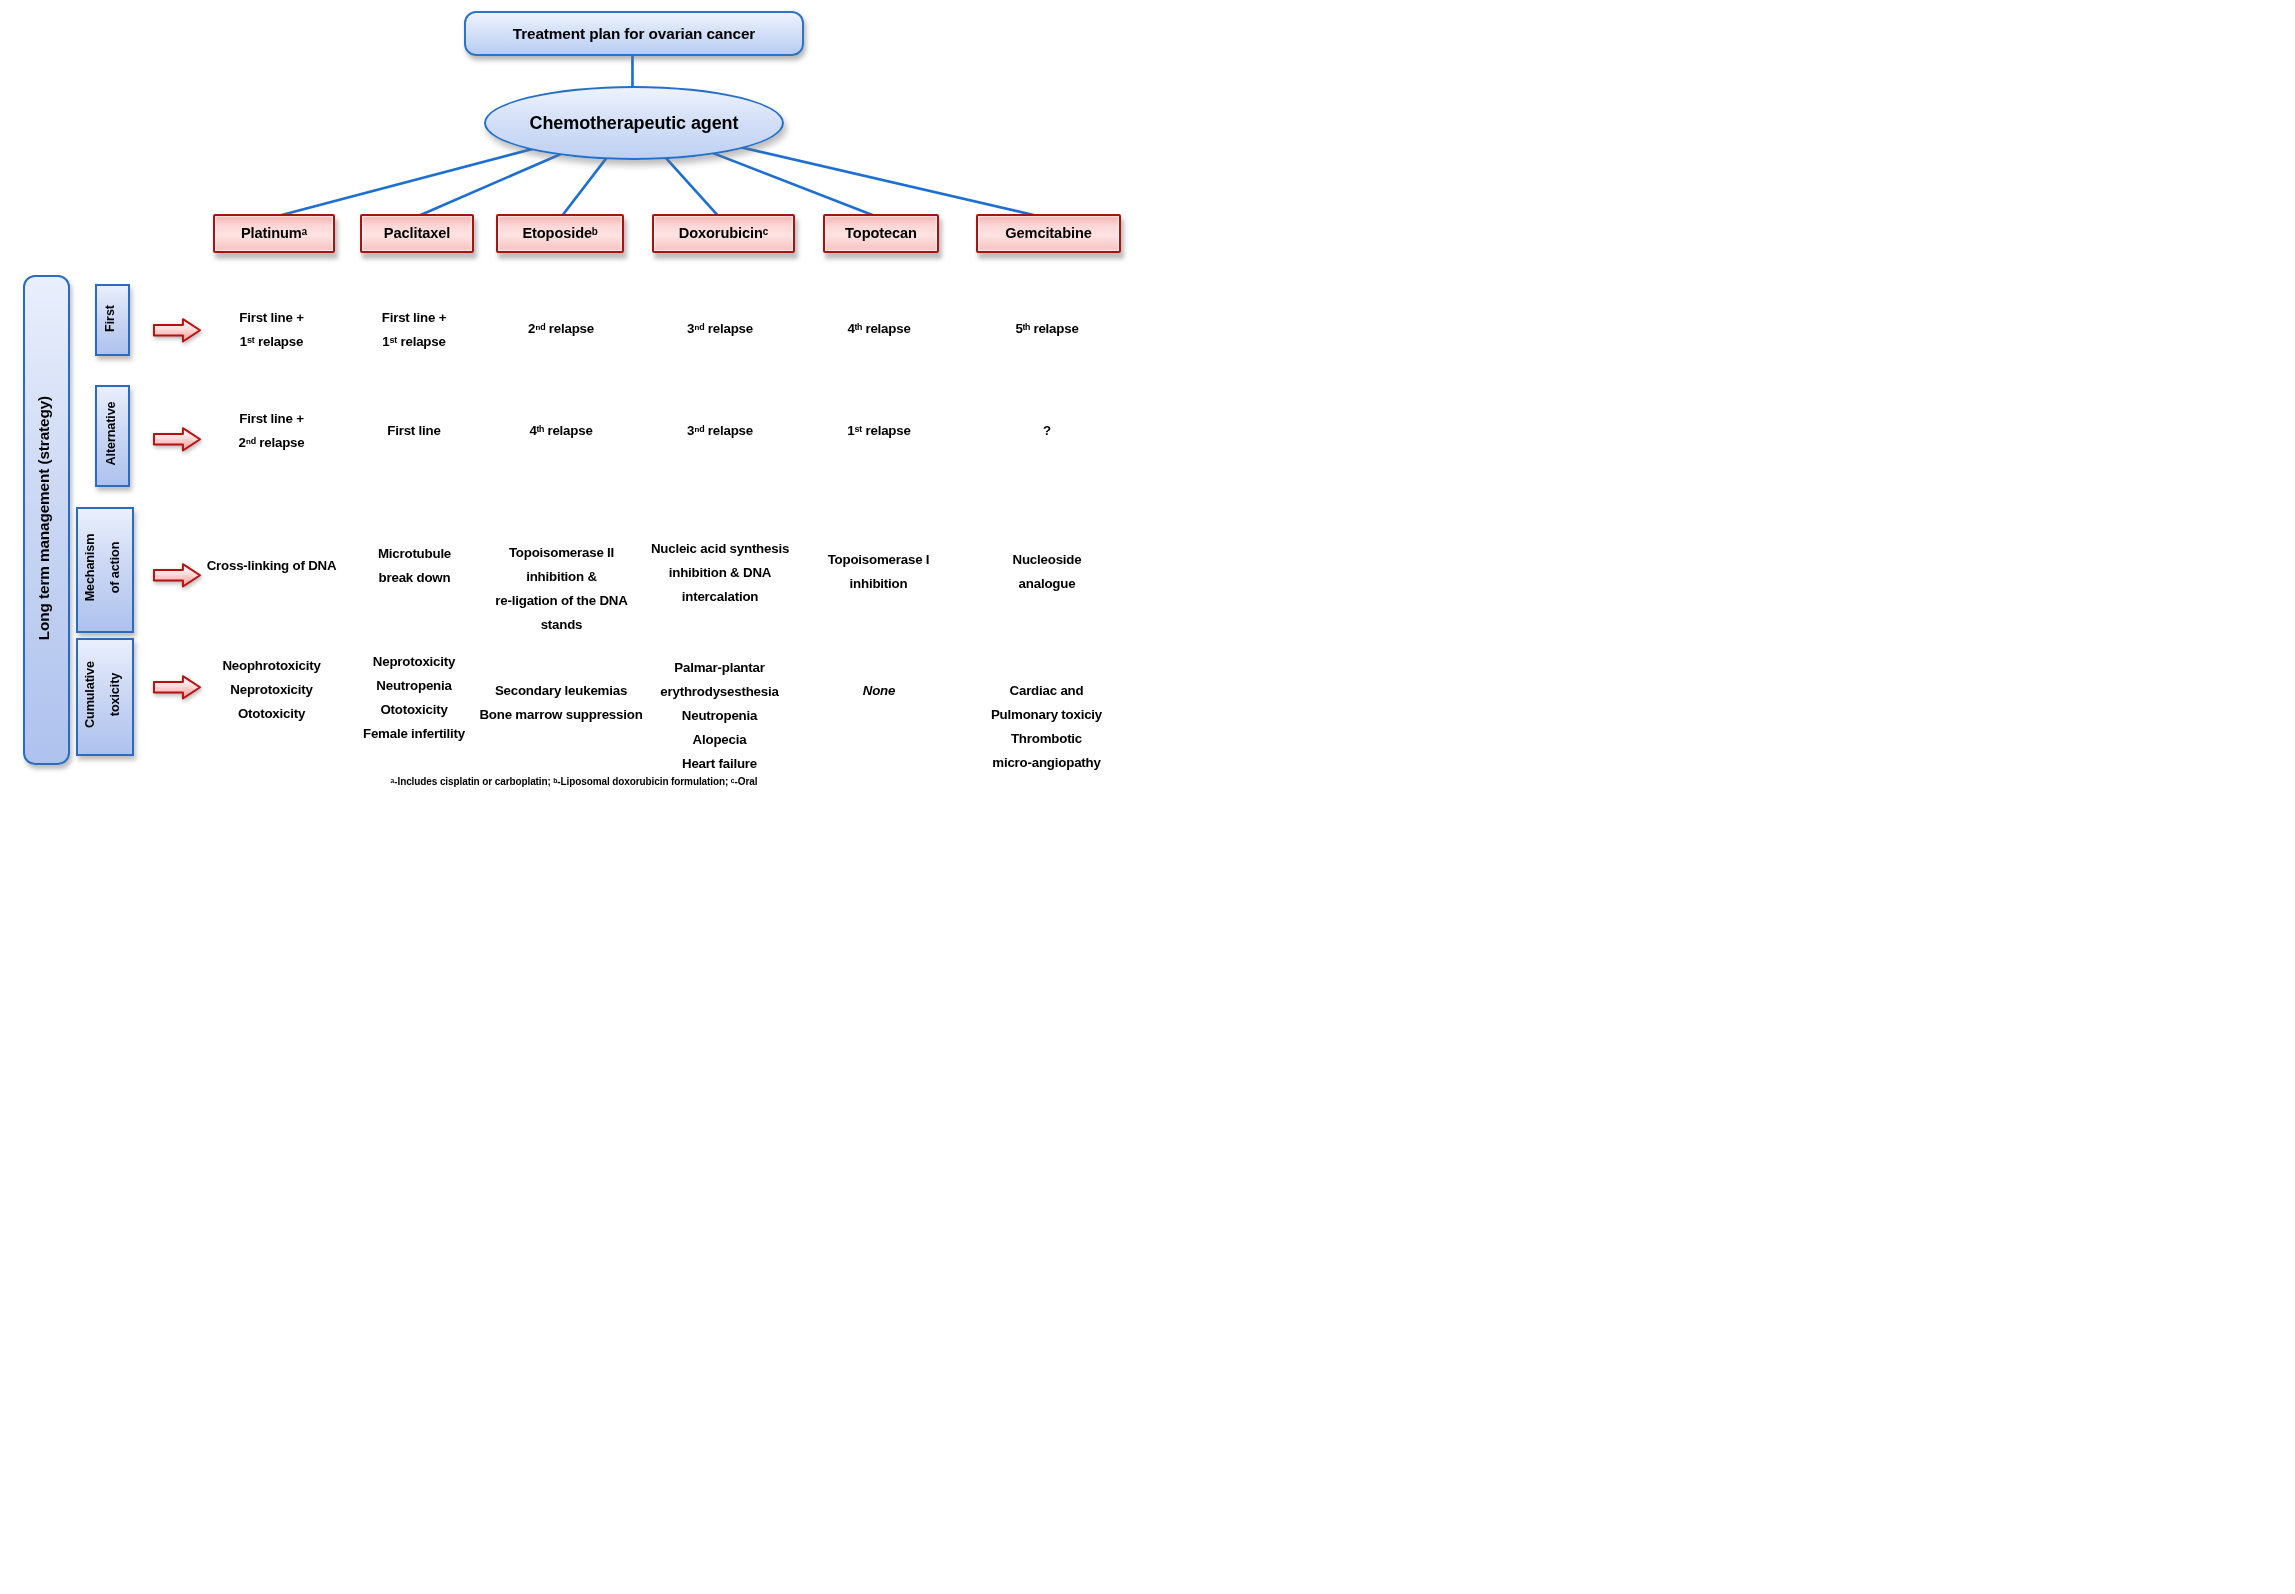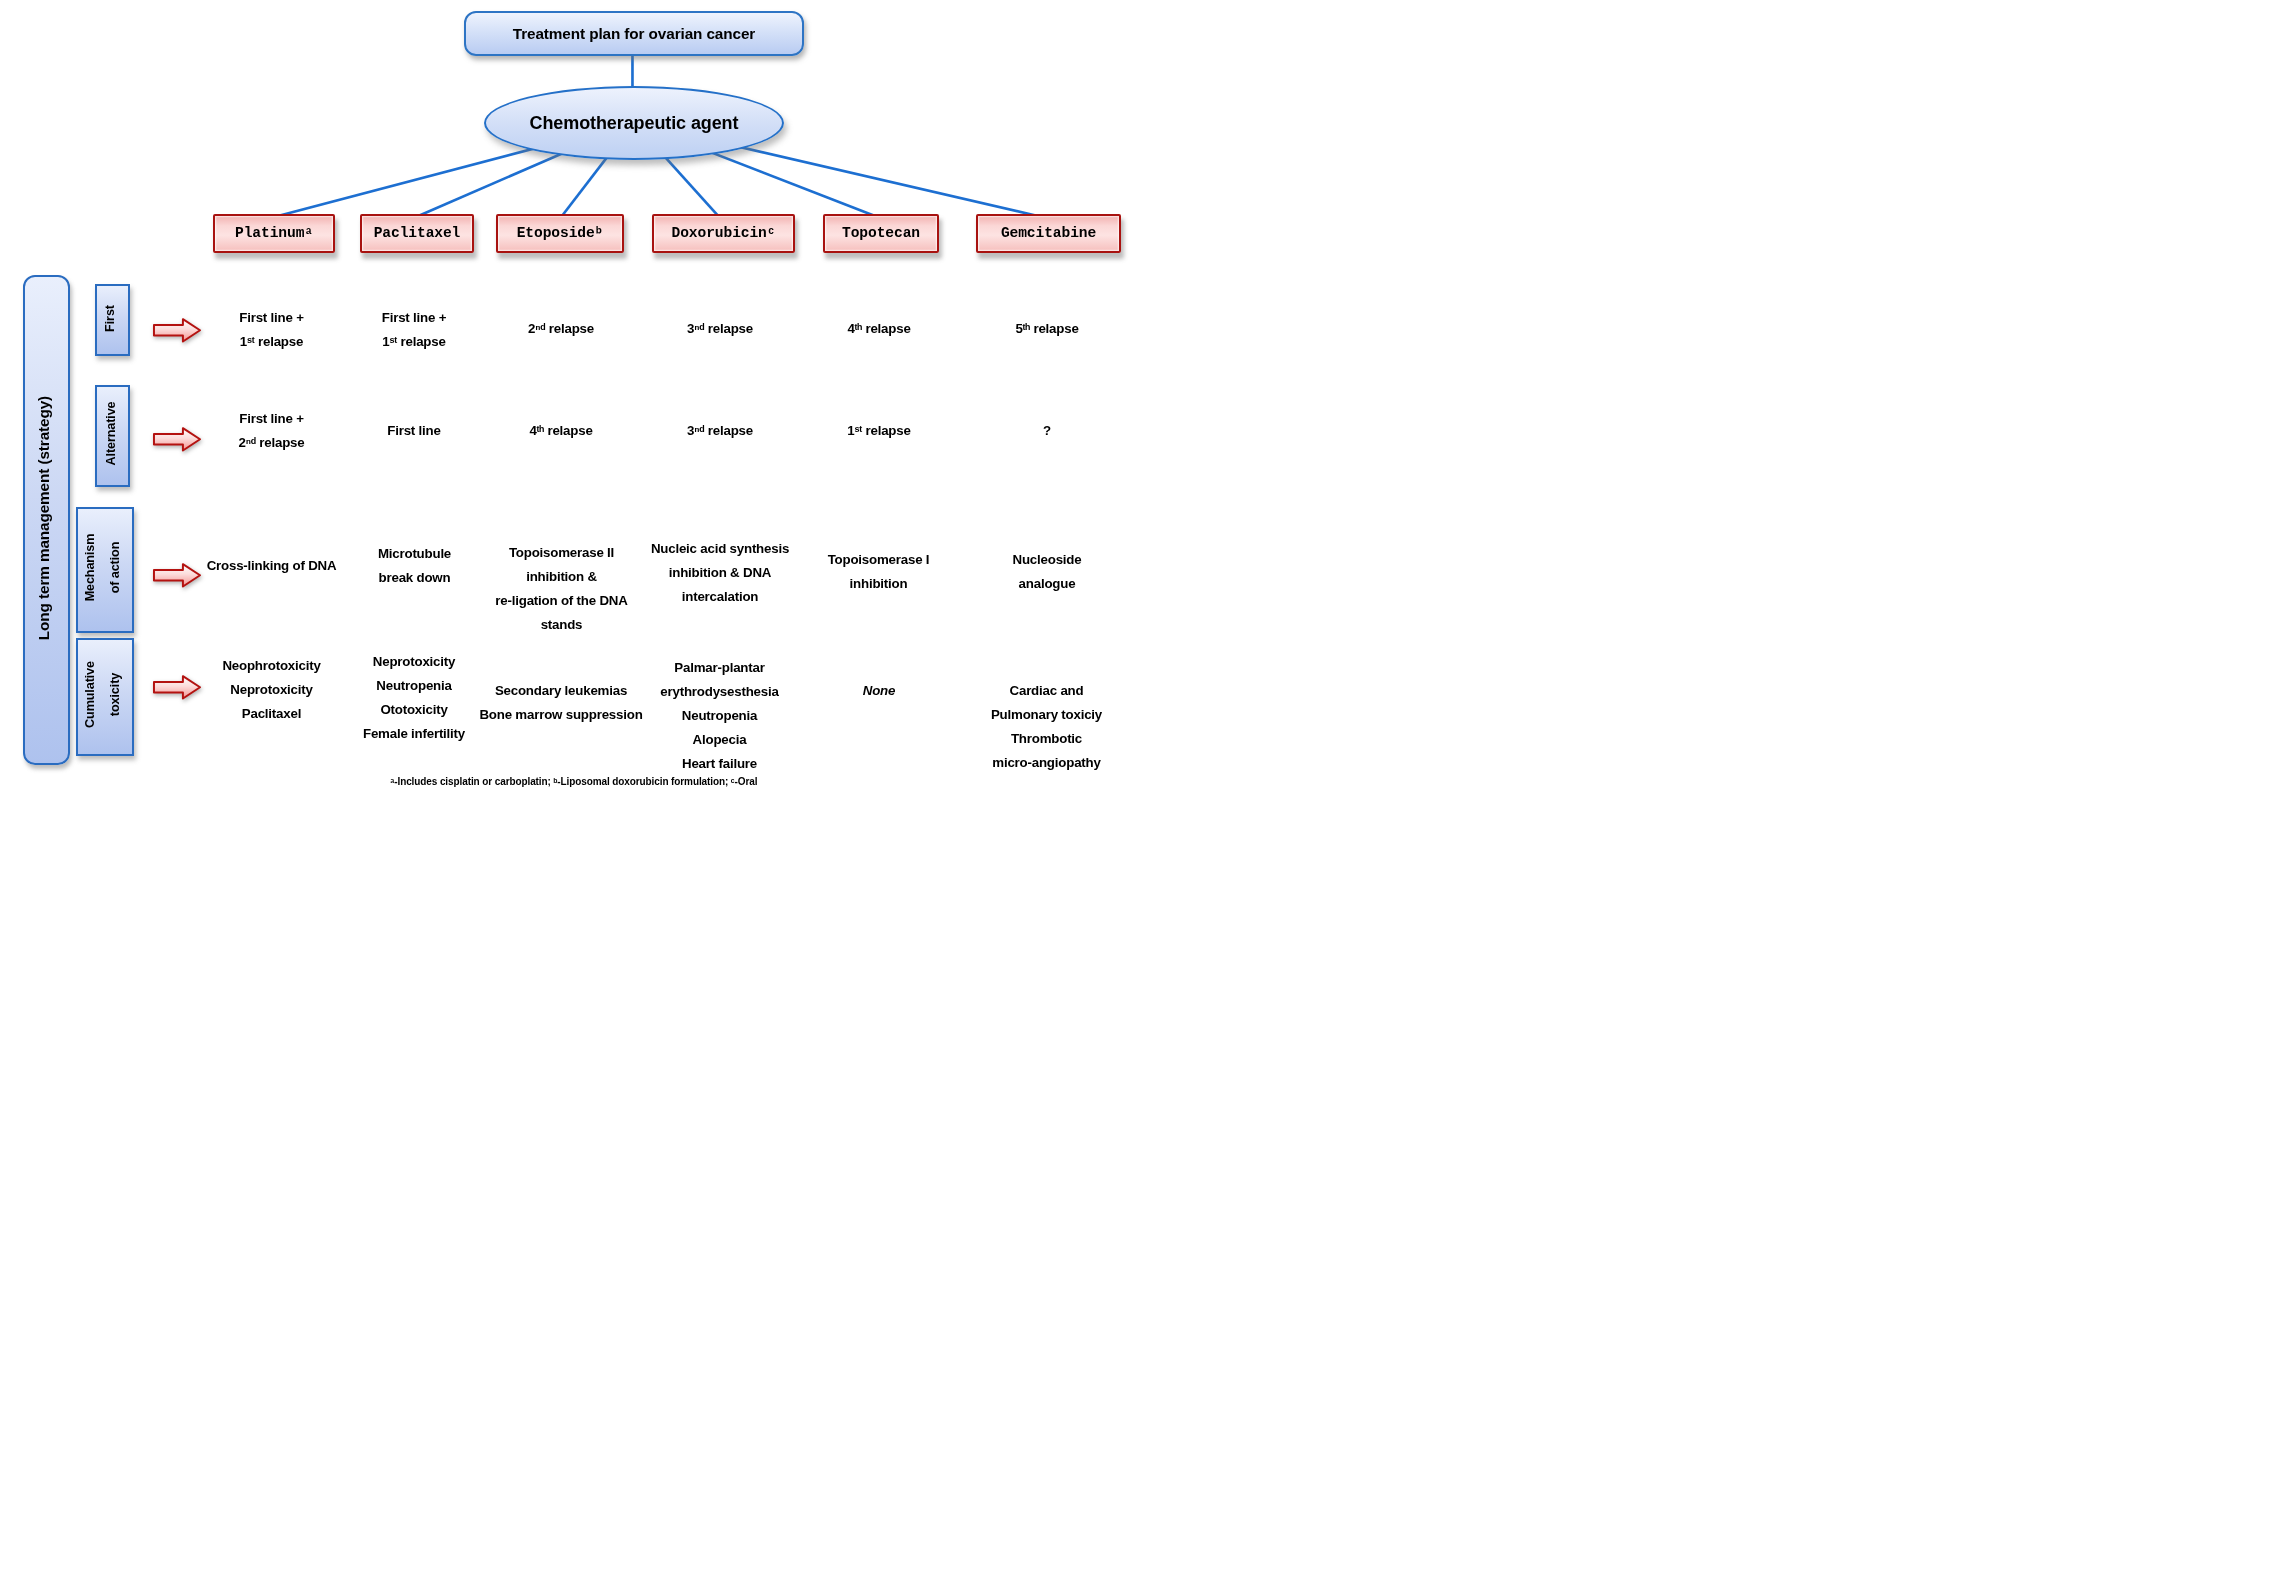--- a/index.html
+++ b/index.html
@@ -22,21 +22,21 @@
     border:2px solid #2470c8; border-radius:50%;
     background:linear-gradient(180deg,#edf2fd 0%,#d3dff7 50%,#bed1f3 100%);
     box-shadow:2.7px 5.3px 6px rgba(110,110,110,.45);
     text-align:center; line-height:70px; font-size:18px; letter-spacing:-0.1px;
   }
   .agent-box {
     position:absolute; top:214px; height:35px; z-index:2;
     border:2px solid #a81210; border-radius:2px;
     background:linear-gradient(180deg,#f2b2b1 0%,#fbd7d6 28%,#fde3e2 55%,#f6c0be 100%);
     box-shadow:inset 0 0 0 1.3px rgba(255,255,255,.55), 2.7px 5.3px 4.6px rgba(110,110,110,.45);
-    text-align:center; line-height:35px; font-size:14.6px; letter-spacing:-0.1px;font-family:Liberation Mono, monospace;
+    text-align:center; line-height:35px; font-size:14.6px; letter-spacing:-0.1px;
   }
   .a1{left:213px;width:118px;} .a2{left:360px;width:110px;} .a3{left:496px;width:124px;}
   .a4{left:652px;width:139px;} .a5{left:823px;width:112px;} .a6{left:976px;width:141px;}
 
   .label-box {
     position:absolute; z-index:1;
     border:2px solid #2a6cc0;
     background:linear-gradient(180deg,#e9effc 0%,#ccd8f4 45%,#aec2ee 100%);
     box-shadow:2px 4px 4.6px rgba(110,110,110,.45);
   }
@@ -178,21 +178,21 @@
   <div class="cell r3c4">Nucleic acid synthesis
 inhibition &amp; DNA
 intercalation</div>
   <div class="cell r3c5">Topoisomerase I
 inhibition</div>
   <div class="cell r3c6">Nucleoside
 analogue</div>
 
   <div class="cell r4c1">Neophrotoxicity
 Neprotoxicity
-Paclitaxel</div>
+Ototoxicity</div>
   <div class="cell r4c2">Neprotoxicity
 Neutropenia
 Ototoxicity
 Female infertility</div>
   <div class="cell r4c3">Secondary leukemias
 Bone marrow suppression</div>
   <div class="cell r4c4">Palmar-plantar
 erythrodysesthesia
 Neutropenia
 Alopecia

